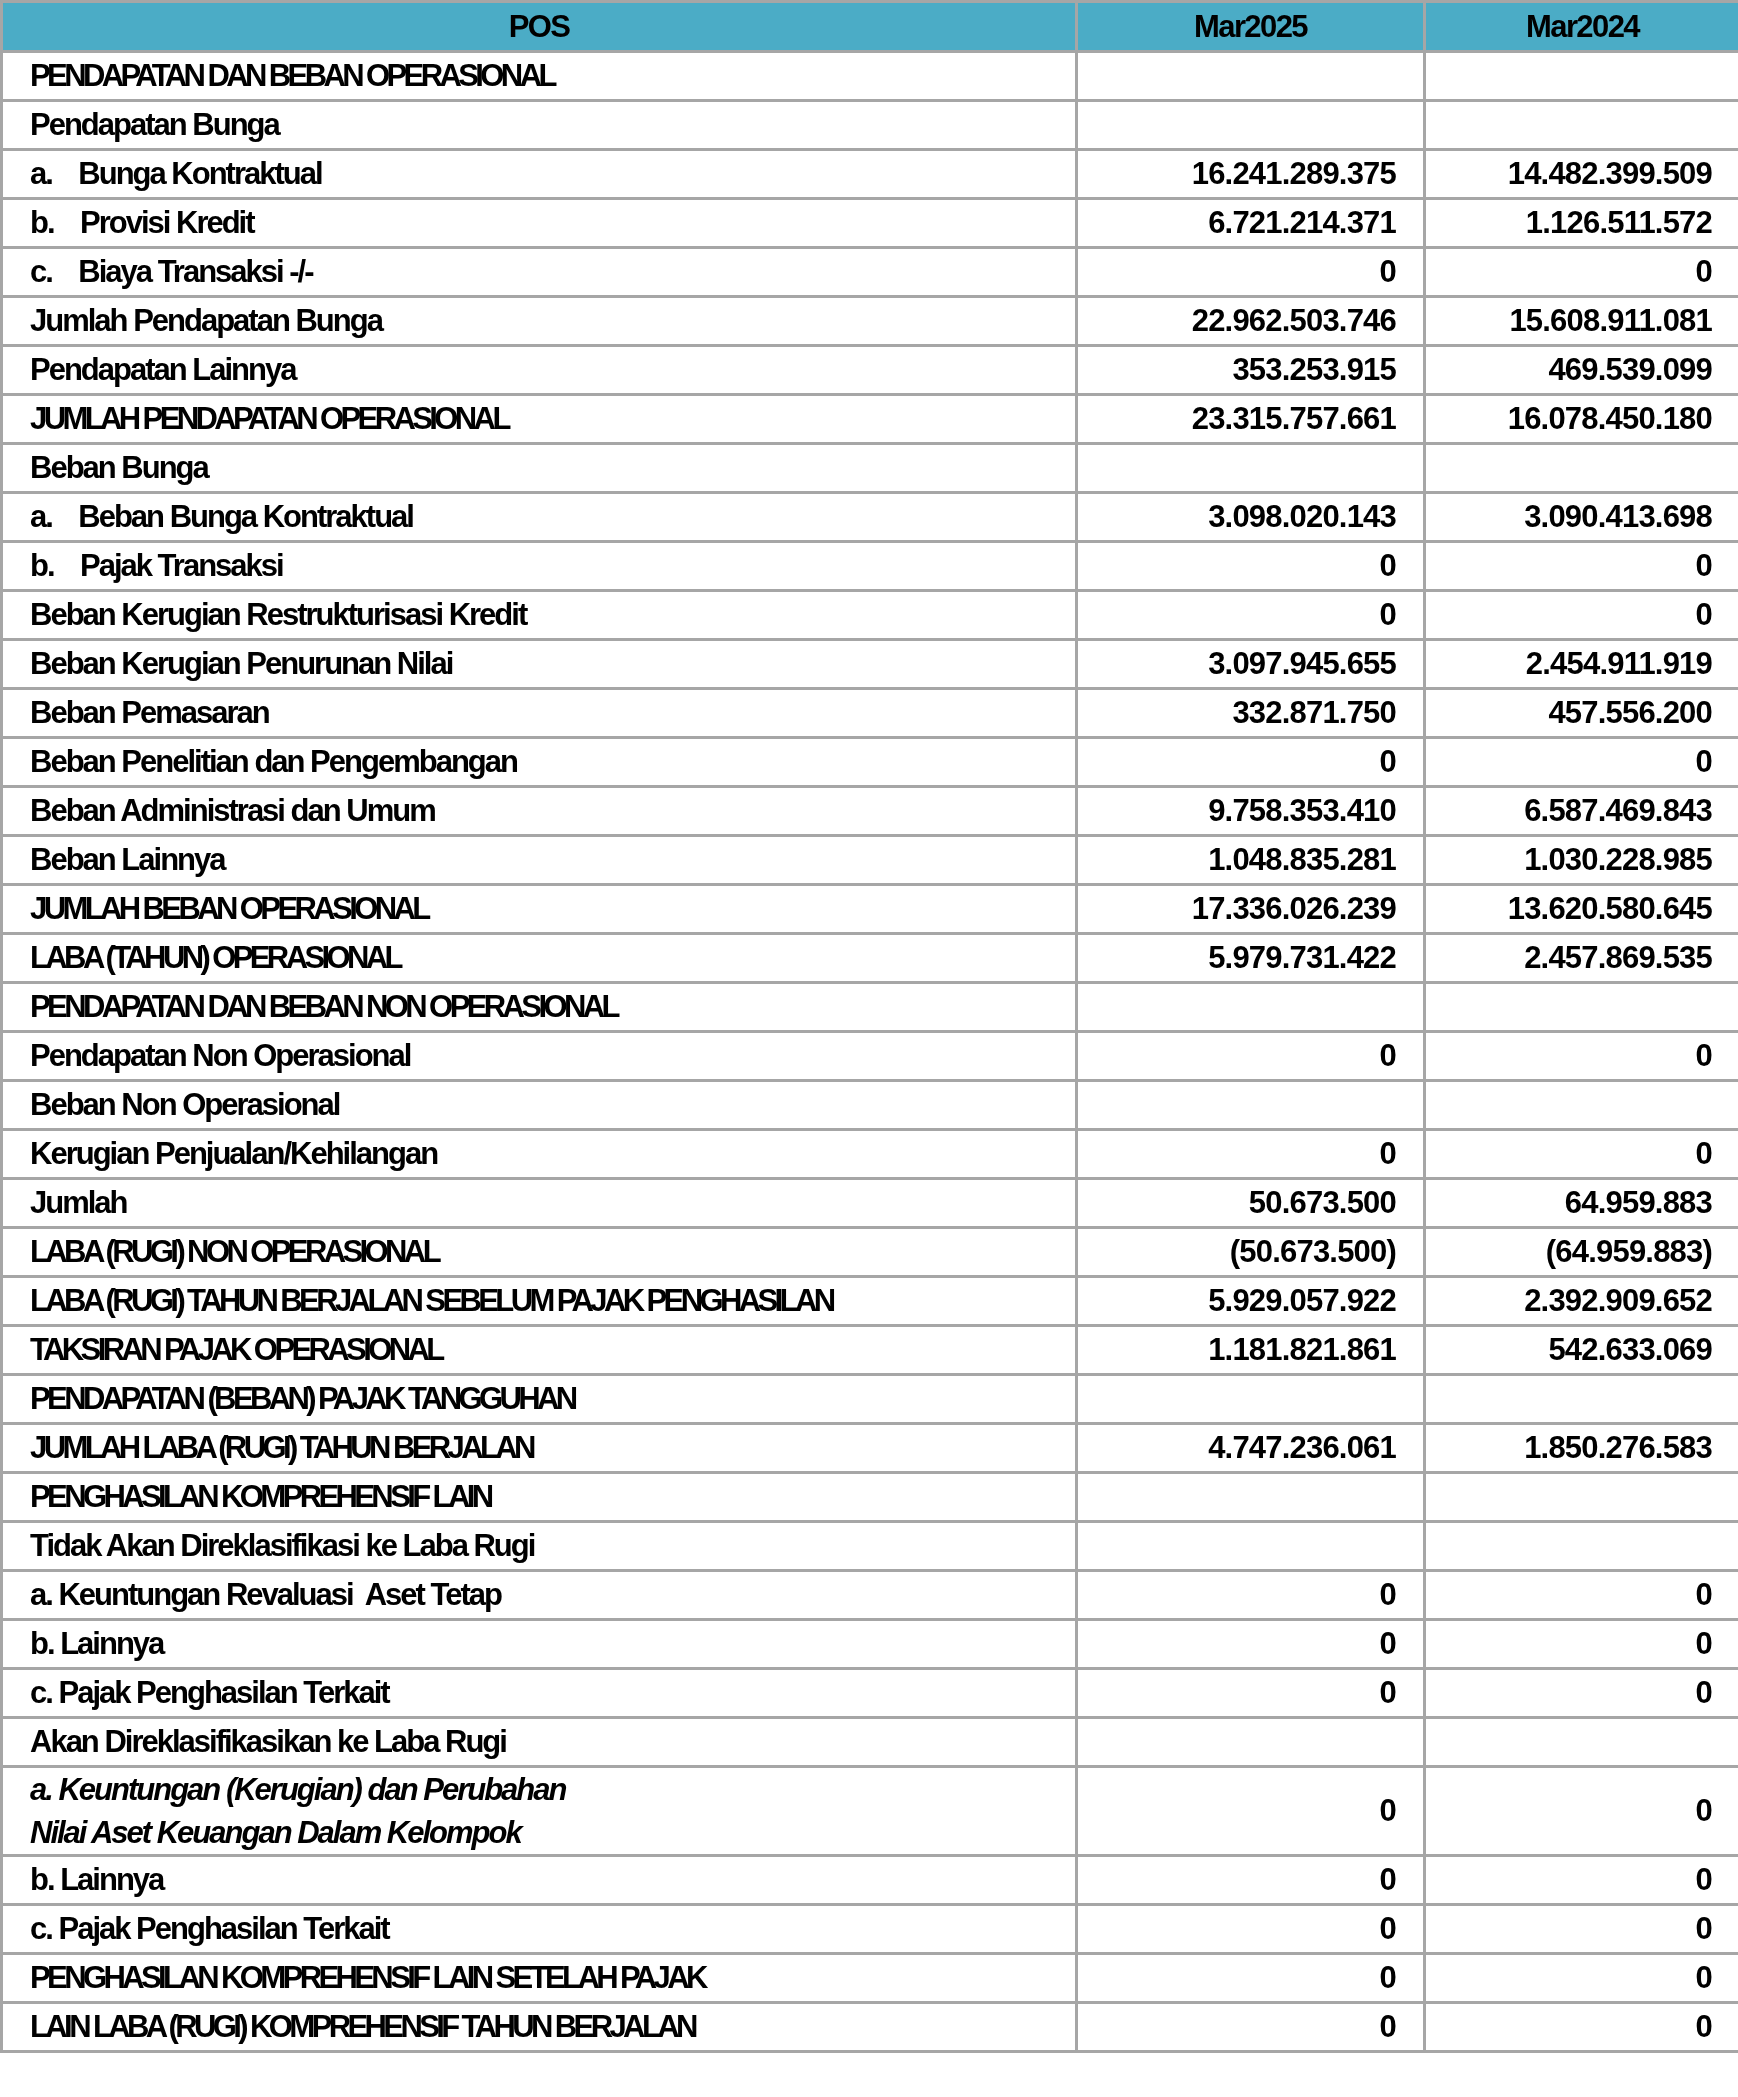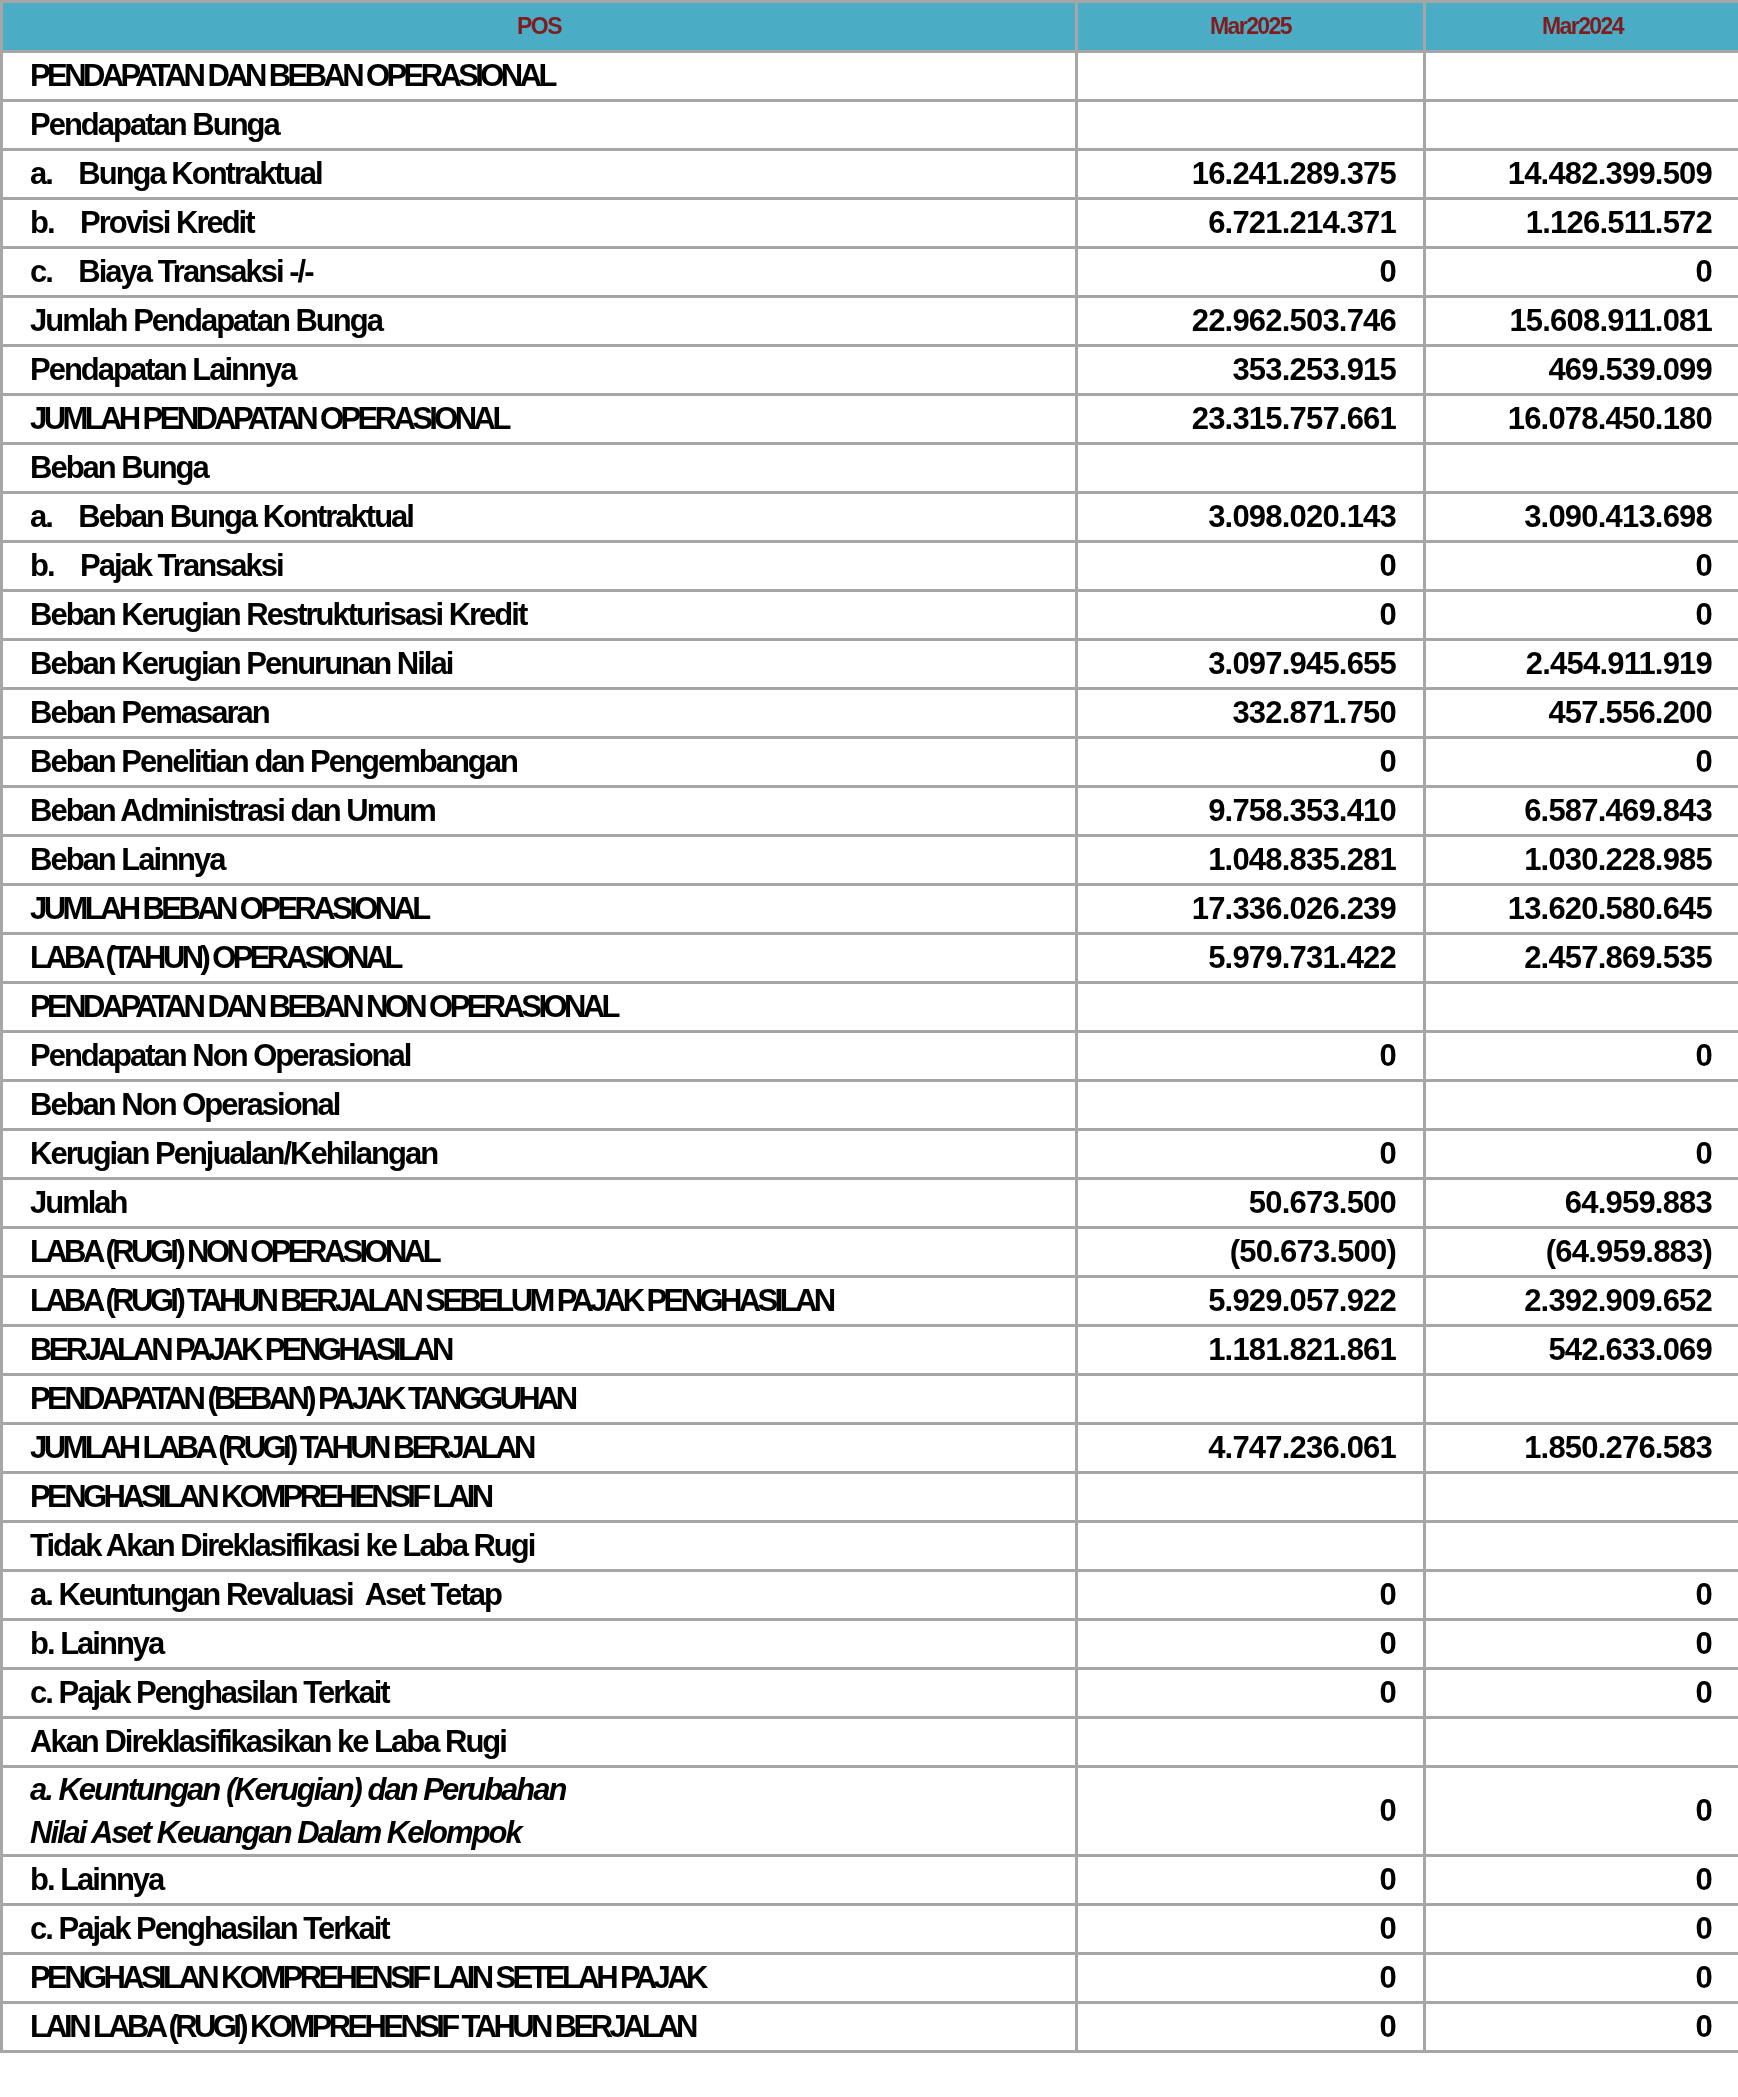--- a/index.html
+++ b/index.html
@@ -13,23 +13,23 @@
   col.c-pos { width: 1075px; }
   col.c-a { width: 348px; }
   col.c-b { width: 316px; }
   th, td {
     border: 3.2px solid #a6a6a6;
     padding: 0;
     box-sizing: border-box;
   }
   thead th {
     background: #4bacc6;
-    color: #7f1d1d;
+    color: #000000;
     height: 50px;
-    font-size: 23px;
+    font-size: 31px;
     font-weight: bold;
     text-align: center;
     letter-spacing: -1.6px;
     border-top-color: #a6a6a6;
   }
   tbody td {
     height: 49px;
     font-size: 31px;
     font-weight: bold;
     color: #000000;
@@ -195,21 +195,21 @@
         <td class="label caps">LABA (RUGI) NON OPERASIONAL</td>
         <td class="num">(50.673.500)</td>
         <td class="num">(64.959.883)</td>
       </tr>
       <tr>
         <td class="label caps">LABA (RUGI) TAHUN BERJALAN SEBELUM PAJAK PENGHASILAN</td>
         <td class="num">5.929.057.922</td>
         <td class="num">2.392.909.652</td>
       </tr>
       <tr>
-        <td class="label caps">BERJALAN PAJAK PENGHASILAN</td>
+        <td class="label caps">TAKSIRAN PAJAK OPERASIONAL</td>
         <td class="num">1.181.821.861</td>
         <td class="num">542.633.069</td>
       </tr>
       <tr>
         <td class="label caps">PENDAPATAN (BEBAN) PAJAK TANGGUHAN</td>
         <td class="num"></td>
         <td class="num"></td>
       </tr>
       <tr>
         <td class="label caps">JUMLAH LABA (RUGI) TAHUN BERJALAN</td>

